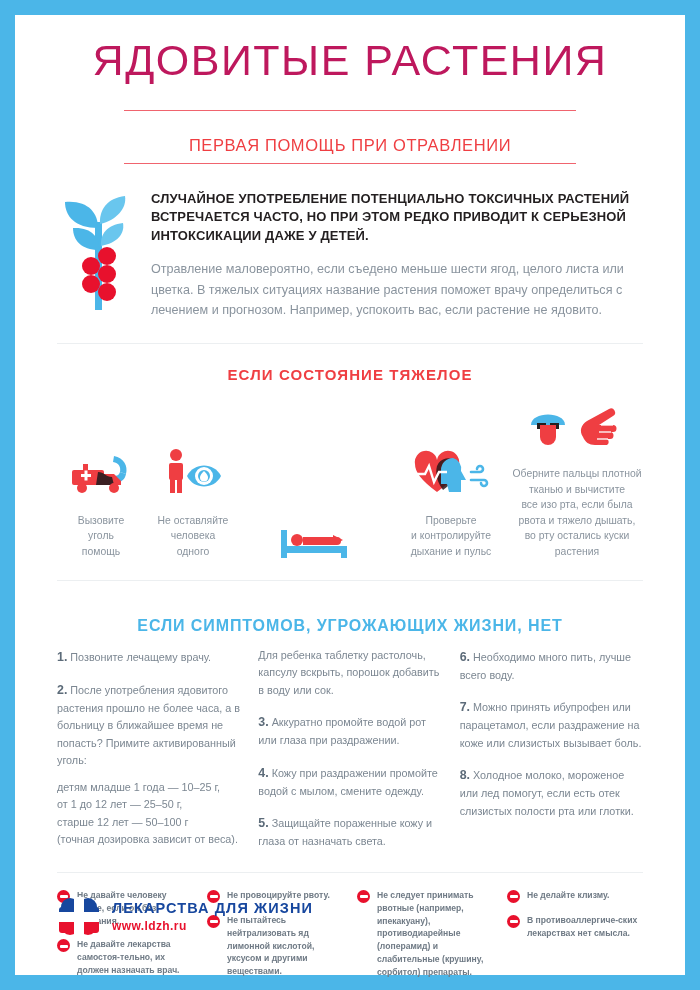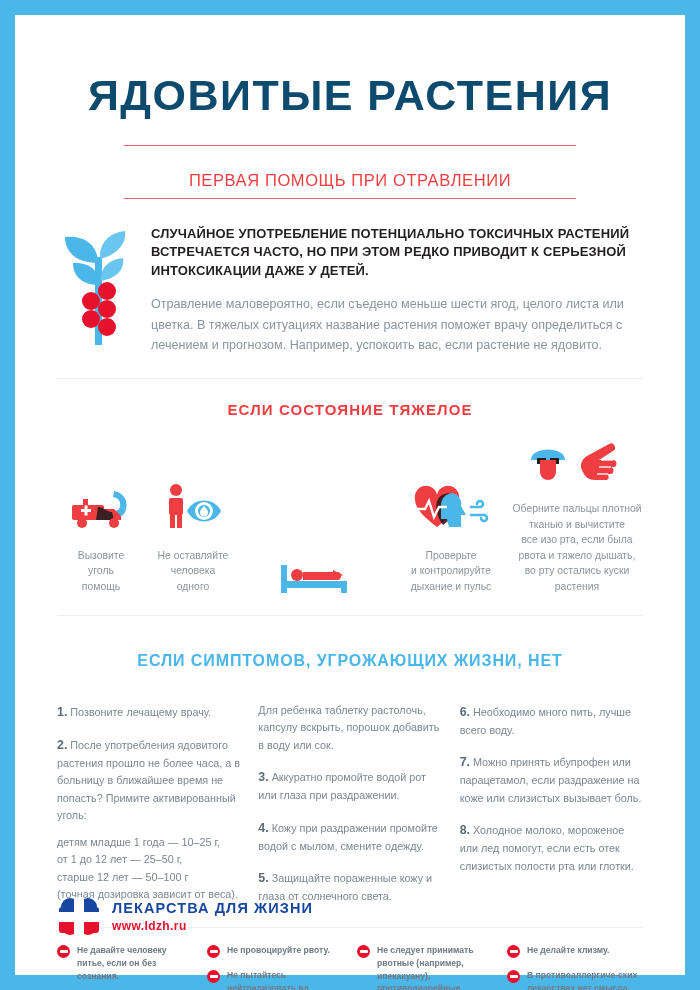--- a/index.html
+++ b/index.html
@@ -11,26 +11,26 @@
   }
   .page{
     position:absolute;left:15px;top:15px;
     width:670px;height:960px;
     background:#ffffff;
     box-sizing:border-box;
     padding:0 42px;
   }
   
   .title{
-    margin:0;padding-top:59px;
+    margin:0;padding-top:24px;
     text-align:center;
     font-size:43px;
-    font-weight:bold;
+    font-weight:normal;
     letter-spacing:1.5px;
-    color:#0c4a6e;
+    color:#be185d;
     line-height:1;
   }
   .subtitle-wrap{
     margin:28px auto 0;
     width:452px;
     border-top:1.5px solid #f0646e;
     border-bottom:1.5px solid #f0646e;
     padding:25px 0 8px;
     text-align:center;
   }
@@ -69,21 +69,21 @@
   .icon-cell .cap{
     margin-top:19px;text-align:center;
     font-size:10.4px;line-height:1.5;color:#8a949e;
   }
   .c1{flex:0 0 88px;}
   .c2{flex:0 0 96px;}
   .c3{flex:0 0 150px;}
   .c4{flex:0 0 120px;}
   .c5{flex:1;}
   
-  .cols{display:flex;margin-top:32px;}
+  .cols{display:flex;margin-top:12px;}
   .col{flex:1;padding-right:18px;box-sizing:border-box;}
   .col:last-child{padding-right:0;}
   .item{
     font-size:10.8px;line-height:1.62;color:#7c8792;
     margin-bottom:13px;
   }
   .item b{color:#5c6b79;font-size:12.4px;}
   .item.plain{margin-bottom:13px;}
   .dose{margin-top:-4px;}
   
@@ -271,21 +271,21 @@
       <div class="item">
         <b>3.</b>
         <span>Аккуратно промойте водой рот или глаза при раздражении.</span>
       </div>
       <div class="item">
         <b>4.</b>
         <span>Кожу при раздражении промойте водой с мылом, смените одежду.</span>
       </div>
       <div class="item">
         <b>5.</b>
-        <span>Защищайте пораженные кожу и глаза от солнечного света.</span>
+        <span>Защищайте пораженные кожу и глаза от назначать света.</span>
       </div>
     </div>
 
     <div class="col">
       <div class="item">
         <b>6.</b>
         <span>Необходимо много пить, лучше всего воду.</span>
       </div>
       <div class="item">
         <b>7.</b>

